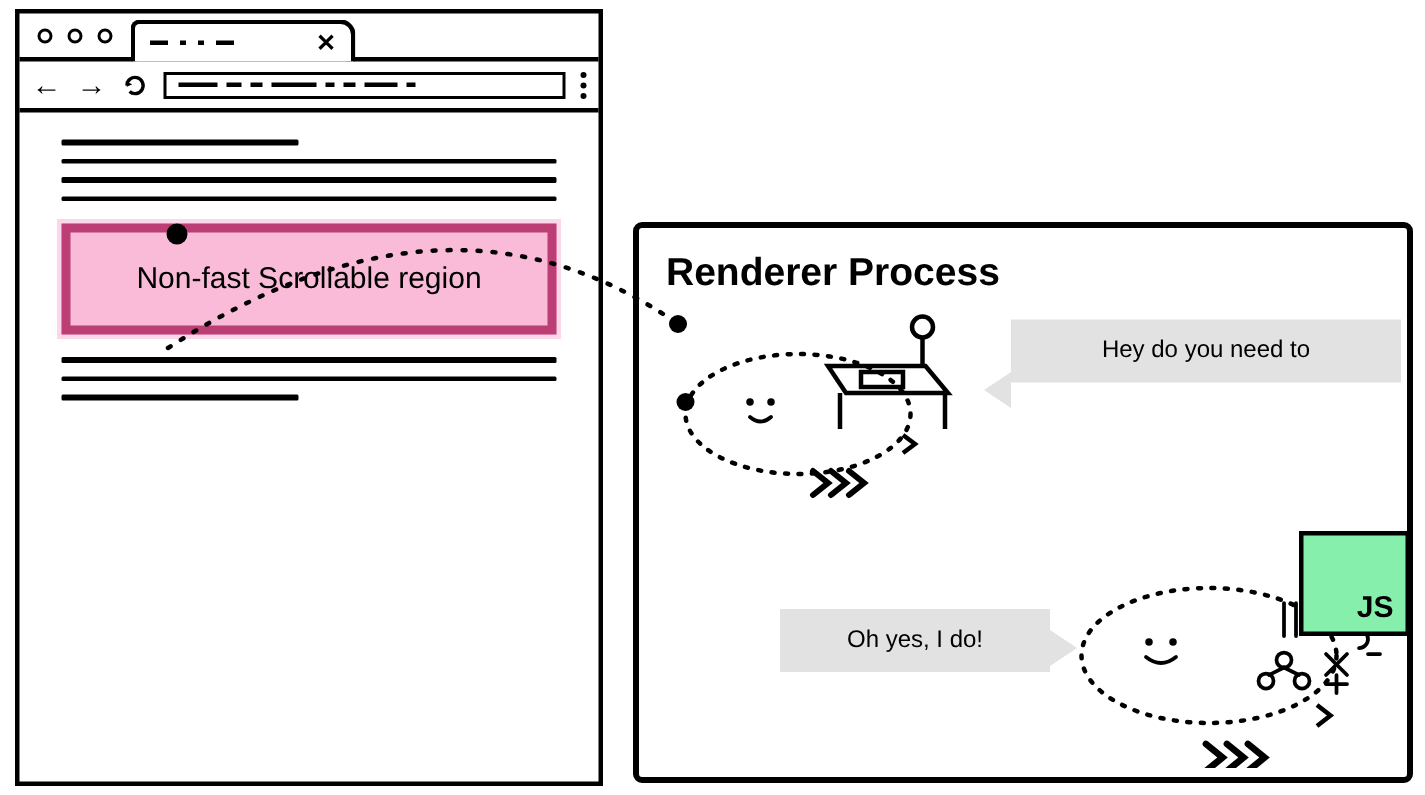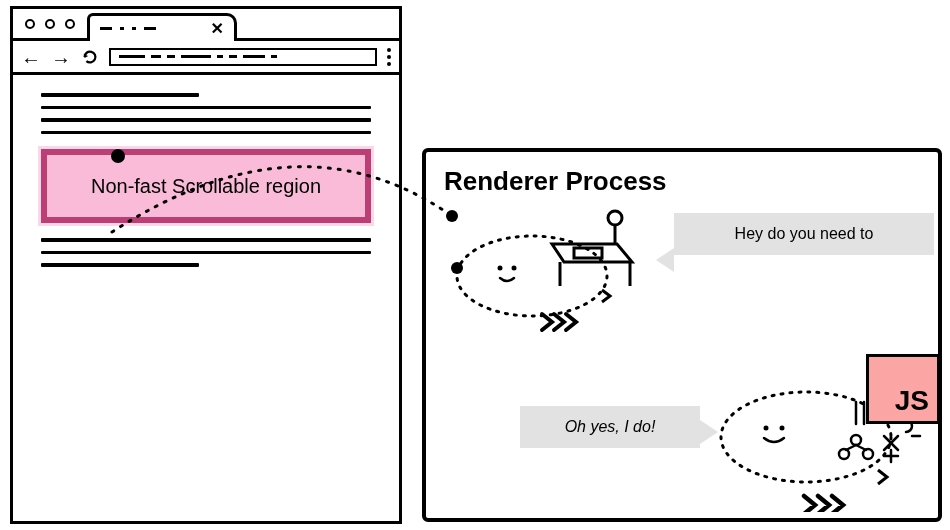--- a/index.html
+++ b/index.html
@@ -55,34 +55,34 @@
     position: absolute; background: #e2e2e2;
     font-size: 16px; font-weight: 500; text-align: center;
     padding: 10px 14px; line-height: 1.35;
   }
   .speech-tail {
     position: absolute; width: 0; height: 0;
   }
   .speech1 { top: 61px; right: 4px; width: 260px; }
   .tail1 { top: 96px; right: 264px; border-top: 12px solid transparent; border-bottom: 12px solid transparent; border-right: 18px solid #e2e2e2; }
 
-  .speech2 { top: 254px; left: 94px; width: 180px; font-style: italic; }
+  .speech2 { top: 254px; left: 94px; width: 180px; }
   .tail2 { top: 268px; left: 274px; border-top: 12px solid transparent; border-bottom: 12px solid transparent; border-left: 18px solid #e2e2e2; }
 
   
   .char { position: absolute; }
   .char1 { top: 54px; left: 16px; width: 210px; height: 130px; }
   .char2 { top: 210px; left: 280px; width: 230px; height: 150px; }
 
   .jsbox {
     position: absolute; top: 202px; right: -2px;
-    width: 74px; height: 70px; background: #fca5a5;
+    width: 74px; height: 70px; background: #86efac;
     border: 3px solid #000;
     display: flex; align-items: flex-end; justify-content: flex-end;
-    font-size: 28px; font-weight: 700; padding: 4px 8px;
+    font-size: 20px; font-weight: 700; padding: 4px 8px;
   }
 
   
   .arc { position: absolute; top: 0; left: 0; width: 950px; height: 530px; pointer-events: none; }
 
 </style>
 </head>
 <body>
 
 <div class="browser">

